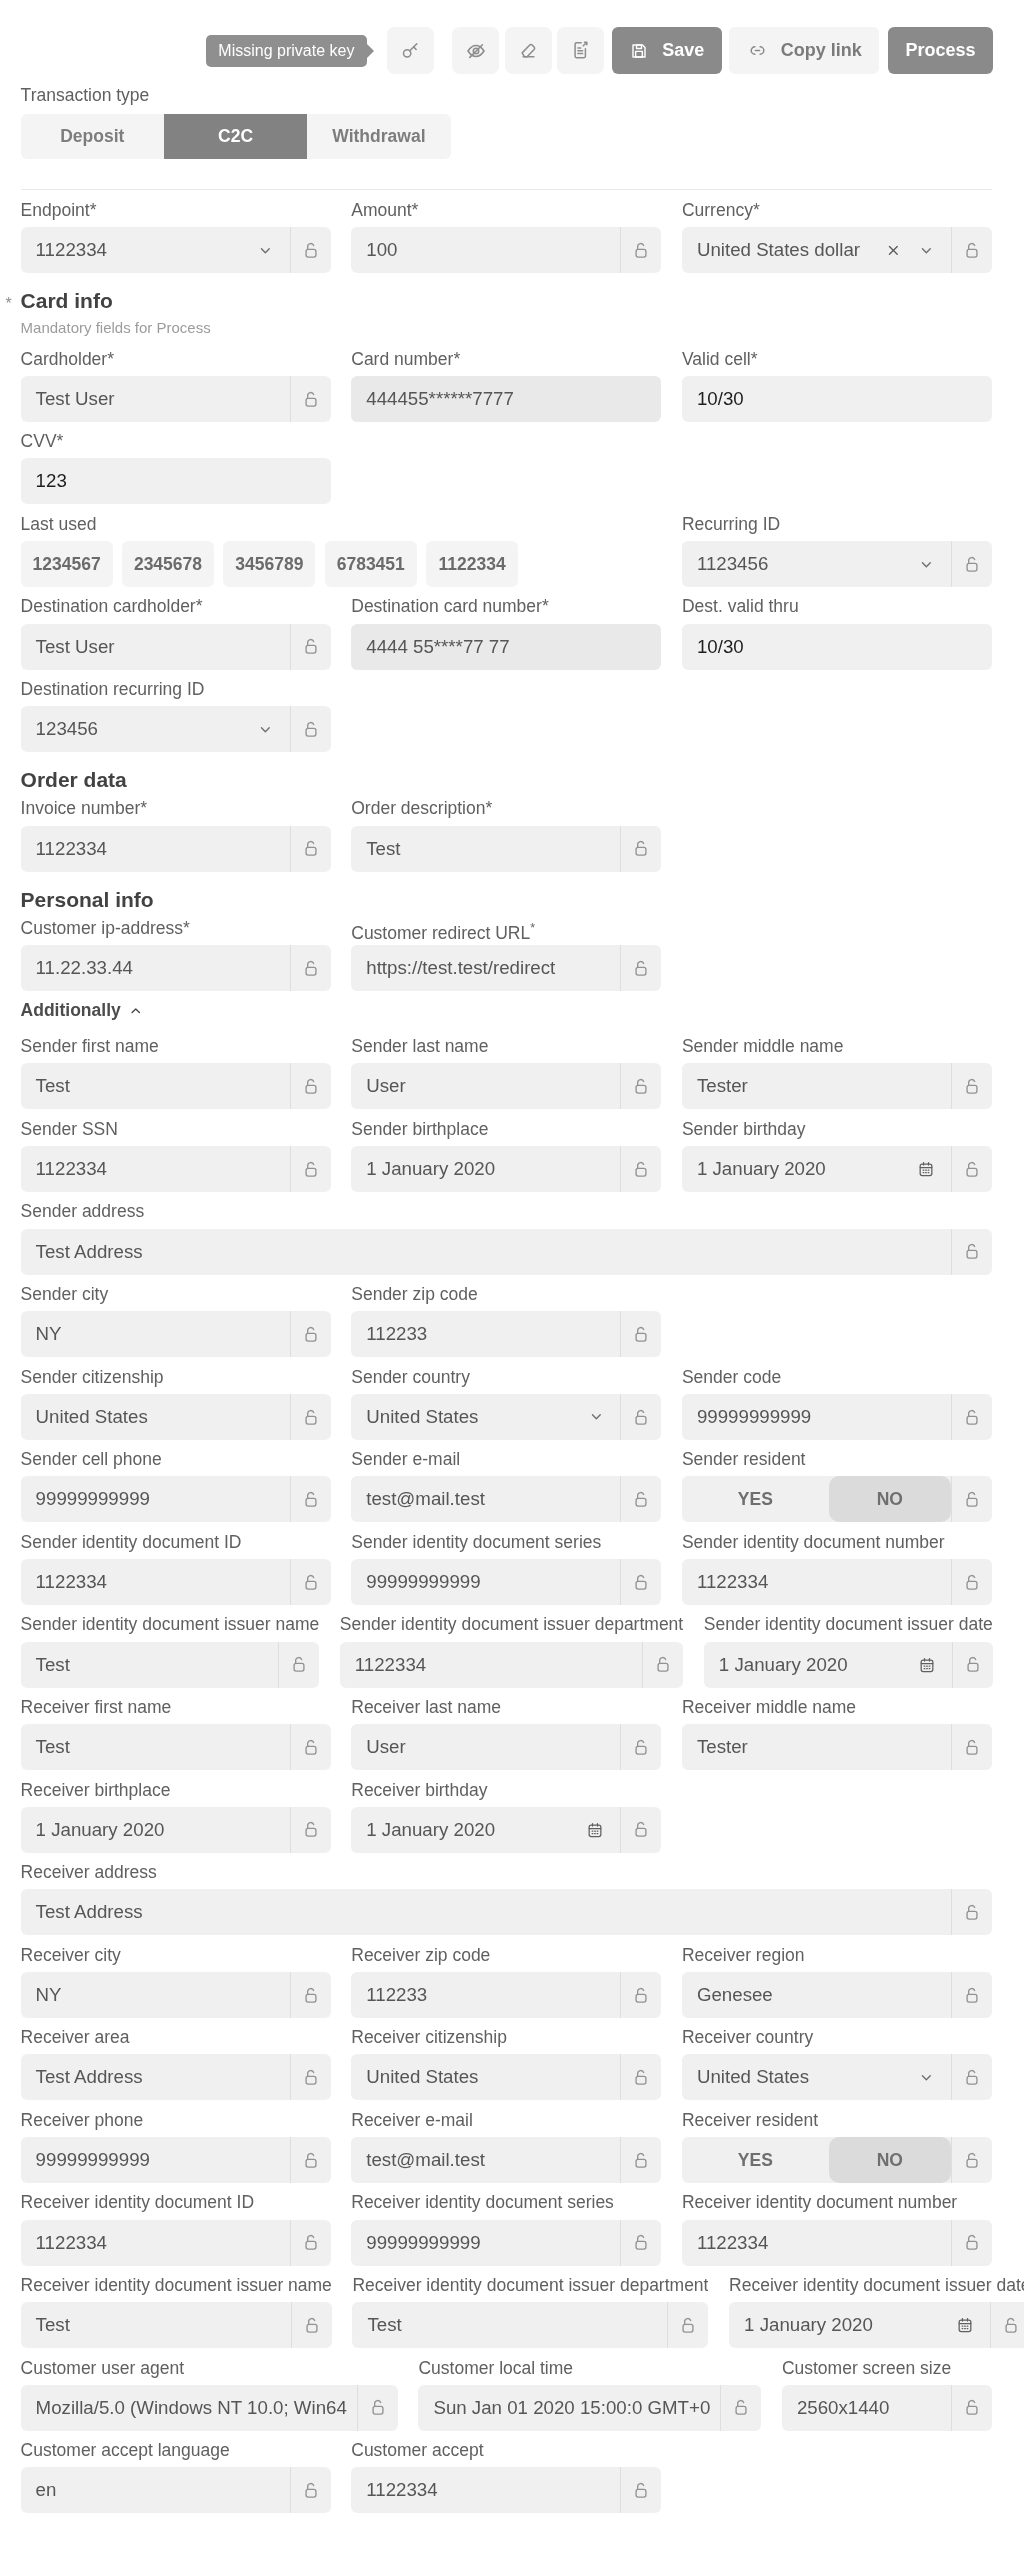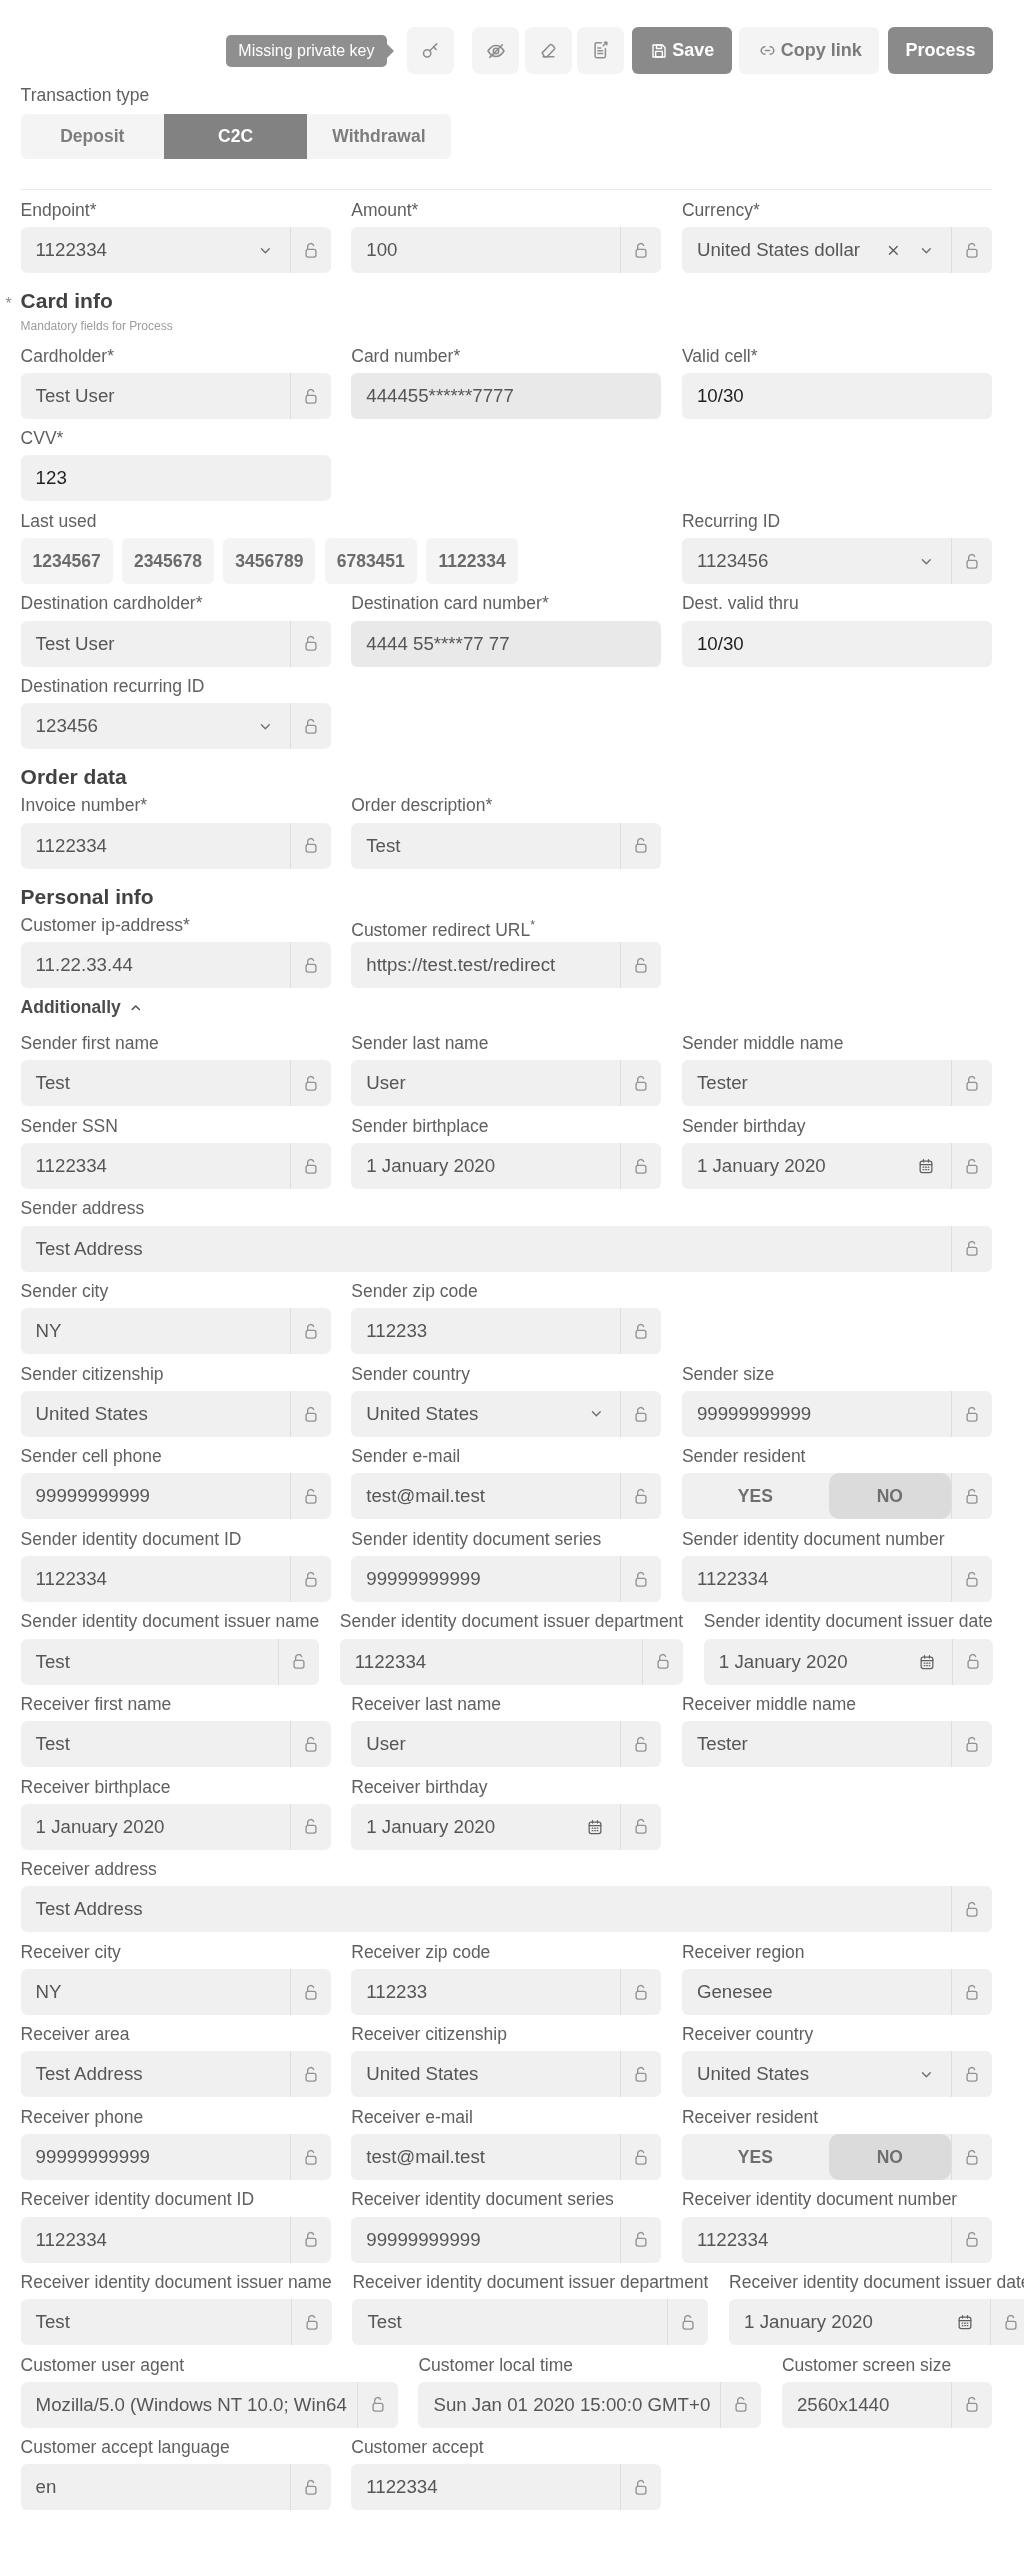--- a/index.html
+++ b/index.html
@@ -18,38 +18,38 @@
     content:""; position:absolute; right:-7.5px; top:50%; transform:translateY(-50%);
     border:8px solid transparent; border-left-color:#8f8f8f; border-right-width:0;
   }
   .icon-btn {
     width:47px; height:47px; border-radius:7.5px; background:#f4f4f4;
     display:flex; align-items:center; justify-content:center; flex:0 0 auto; cursor:pointer;
   }
   .icon-btn + .icon-btn { margin-left:5.6px; }
   .icon-btn.first { margin-left:0; margin-right:12.5px; }
   .btn {
-    height:47px; border-radius:6.2px; display:flex; align-items:center; gap:3px;
+    height:47px; border-radius:6.2px; display:flex; align-items:center; gap:13px;
     font-size:18px; font-weight:bold; padding:0 17.5px; cursor:pointer; white-space:nowrap;
   }
   .btn.dark  { background:#8a8a8a; color:#fff; }
   .btn.light { background:#f4f4f4; color:#7b7b7b; }
   .tb-gap { width:7.5px; flex:0 0 auto; }
   
   .content { padding:0 32px 0 20.6px; }
   .tx-label { font-size:17.5px; color:#606060; margin:11.2px 0 8px; }
   .tabs { display:flex; width:430px; height:45px; background:#f4f4f4; border-radius:6.2px; overflow:hidden; }
   .tab { flex:1; display:flex; align-items:center; justify-content:center;
          font-size:17.5px; font-weight:bold; color:#7d7d7d; cursor:pointer; }
   .tab.selected { background:#828282; color:#fff; }
   .hr { height:0.6px; background:#e9e9e9; margin:30px 0 10px; }
   
   .h2 { position:relative; font-size:21px; font-weight:bold; color:#424242; margin:16px 0 6.2px; }
   .h2 .star { position:absolute; left:-15px; top:6.2px; font-size:16px; font-weight:normal; color:#8d8d8d; }
-  .subtitle { font-size:12px; color:#9c9c9c; margin:1.2px 0 12.5px; }
+  .subtitle { font-size:15px; color:#9c9c9c; margin:1.2px 0 12.5px; }
   .add-link { display:flex; align-items:center; gap:6.2px; font-size:17.5px; font-weight:bold;
               color:#4c4c4c; margin:8.7px 0 15px; cursor:pointer; width:max-content; }
   
   .row { display:grid; grid-template-columns:repeat(3,1fr); column-gap:20.6px; margin-bottom:9.4px; }
   .field.span2 { grid-column:span 2; }
   .field.spanfull { grid-column:1 / -1; }
   .f-label { font-size:17.5px; color:#606060; margin-bottom:6.2px; height:21px; line-height:21px;
              white-space:nowrap; overflow:hidden; text-overflow:ellipsis; }
   .f-label sup { font-size:12.5px; }
   .f-box { height:46px; background:#f0f0f0; border-radius:6.2px; display:flex; align-items:center;
@@ -526,21 +526,21 @@
             </span>
             <div class="f-lock">
               <svg class="ic" width="20" height="22.5" viewBox="0 0 24 26" fill="none" stroke="#929292" stroke-width="1.6" stroke-linecap="round">
                 <path d="M8 12V8.6a3.7 3.7 0 0 1 7.2-1.2"></path>
                 <rect x="6.1" y="12" width="11.8" height="9.2" rx="2.4"></rect>
               </svg>
             </div>
           </div>
         </div>
         <div class="field">
-          <div class="f-label">Sender size</div>
+          <div class="f-label">Sender code</div>
           <div class="f-box">
             <div class="f-value">99999999999</div>
             <div class="f-lock">
               <svg class="ic" width="20" height="22.5" viewBox="0 0 24 26" fill="none" stroke="#929292" stroke-width="1.6" stroke-linecap="round">
                 <path d="M8 12V8.6a3.7 3.7 0 0 1 7.2-1.2"></path>
                 <rect x="6.1" y="12" width="11.8" height="9.2" rx="2.4"></rect>
               </svg>
             </div>
           </div>
         </div>

